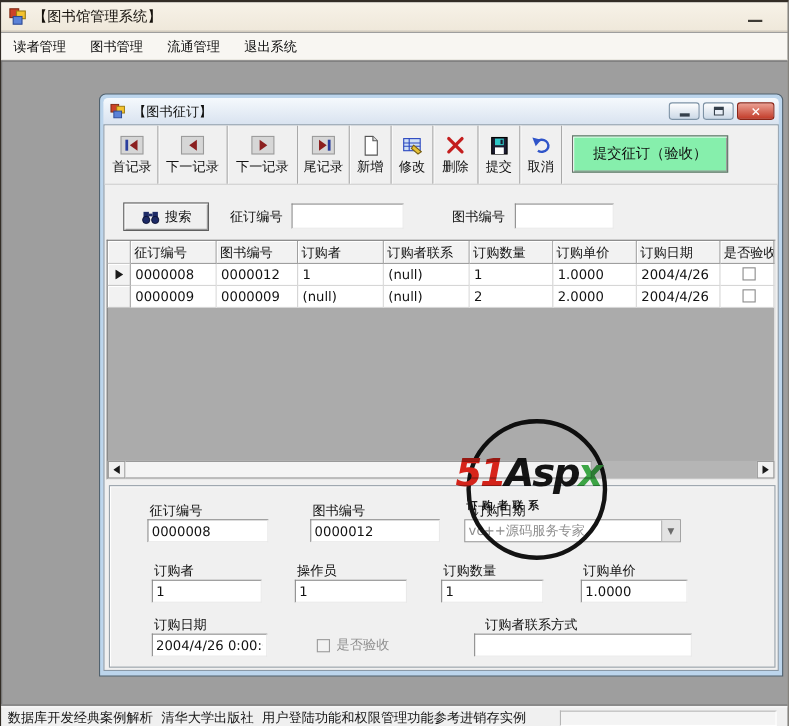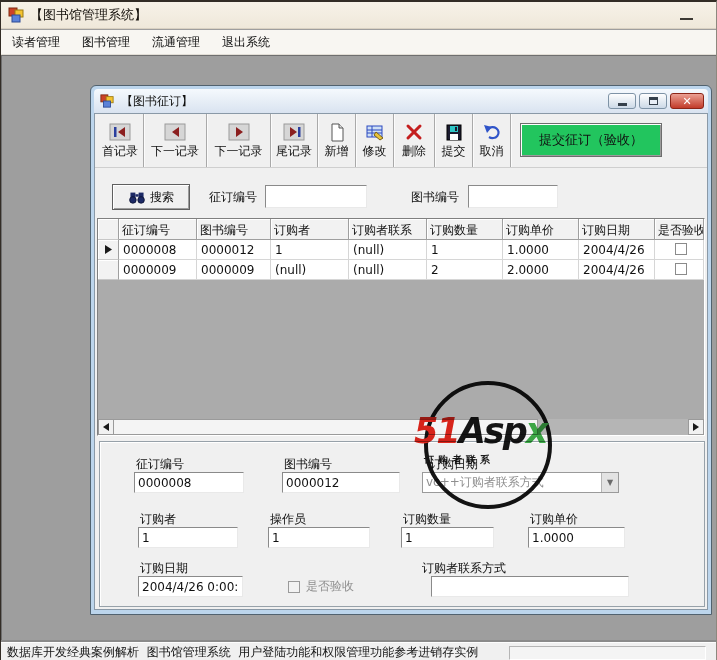--- a/index.html
+++ b/index.html
@@ -42,21 +42,21 @@
   .glyph-min { width:9px; height:3px; background:#35404b; margin-top:6px; }
   .glyph-rest { width:9px; height:8px; border:1px solid #35404b; border-top-width:3px; background:#e8eef6; }
   .cbody { position:relative; width:614px; height:497px; background:#f0f0f0;
     border:1px solid #8a99a7; overflow:hidden; }
   
   .toolbar { position:absolute; left:0; top:0; width:614px; height:54px;
     border-bottom:1px solid #cfcfcf; display:flex; align-items:stretch; padding-left:2px; background:#f0f0f0; }
   .tb-btn { display:flex; flex-direction:column; align-items:center; justify-content:center;
     border-right:1px solid #a9a9a9; box-shadow:1px 0 0 #fbfbfb; padding-top:2px; cursor:default; }
   .tb-btn svg { margin-bottom:1px; }
-  .tb-big { margin:9px 0 0 9px; width:142px; height:34px; background:#22c55e;
+  .tb-big { margin:9px 0 0 9px; width:142px; height:34px; background:#86efac;
     border:1px solid #6d6d6d; box-shadow:inset 1px 1px 0 #fff, inset -1px -1px 0 #9c9c9c;
     display:flex; align-items:center; justify-content:center; font-size:13px; }
   
   .searchrow { position:absolute; left:4px; top:55px; width:614px; height:50px;text-decoration:underline; }
   .btn-search { position:absolute; left:13px; top:15px; width:78px; height:26px;
     background:#f0f0f0; border:1px solid #5f5f5f; box-shadow:inset 1px 1px 0 #fff, inset -1px -1px 0 #9c9c9c;
     display:flex; align-items:center; justify-content:center; gap:4px; }
   .lbl { position:absolute; color:#101010; }
   .tb-input { position:absolute; height:23px; background:#fff; border:1px solid #8a8a8a;
     border-bottom-color:#e9e9e9; border-right-color:#e9e9e9; font:inherit; padding:2px 3px; color:#111; }
@@ -296,54 +296,54 @@
           </div>
         </div>
 
         <div class="panel">
           <span class="lbl" style="left:36px; top:14px">征订编号</span>
           <input class="f-input" style="left: 34px; top: 30px; width: 110px;" value="0000008">
           <span class="lbl" style="left:184px; top:14px">图书编号</span>
           <input class="f-input" style="left: 182px; top: 30px; width: 118px;" value="0000012">
           <span class="lbl" style="left:330px; top:14px">订购日期</span>
           <div class="combo" style="left:322px; top:30px; width:197px">
-            <span class="val">vc++订购者联系方式</span>
+            <span class="val">vc++源码服务专家</span>
             <span class="dd">▼</span>
           </div>
 
           <span class="lbl" style="left:40px; top:69px">订购者</span>
           <input class="f-input" style="left: 38px; top: 85px; width: 100px;" value="1">
           <span class="lbl" style="left:170px; top:69px">操作员</span>
           <input class="f-input" style="left: 168px; top: 85px; width: 102px;" value="1">
           <span class="lbl" style="left:303px; top:69px">订购数量</span>
           <input class="f-input" style="left: 301px; top: 85px; width: 93px;" value="1">
           <span class="lbl" style="left:430px; top:69px">订购单价</span>
           <input class="f-input" style="left: 428px; top: 85px; width: 97px;" value="1.0000">
 
           <span class="lbl" style="left:40px; top:118px">订购日期</span>
           <input class="f-input" style="left: 38px; top: 134px; width: 105px;" value="2004/4/26 0:00:0">
           <div class="chkrow" style="left:188px; top:136px">
             <span class="cbx"></span>
             <span>是否验收</span>
           </div>
-          <span class="lbl" style="left:322px; top:118px">订购者联系方式</span>
+          <span class="lbl" style="left:341px; top:118px">订购者联系方式</span>
           <input class="f-input" style="left: 331px; top: 134px; width: 198px;" value="">
         </div>
 
       </div>
     </div>
 
     <div class="watermark">
       <div class="wm-circle"></div>
       <div class="wm-text">
         <span class="wm-51">51</span><span class="wm-asp">Asp</span><span class="wm-x">x</span>
       </div>
       <div class="wm-sub">订购者联系</div>
     </div>
 
   </div>
 
   <div class="statusbar">
-    <span class="status-text">数据库开发经典案例解析  图书馆管理系统  用户登陆功能和权限管理功能参考进销存实例</span>
+    <span class="status-text">数据库开发经典案例解析  清华大学出版社  用户登陆功能和权限管理功能参考进销存实例</span>
     <div class="status-panel"></div>
   </div>
 
 </div>
 
 </body></html>

